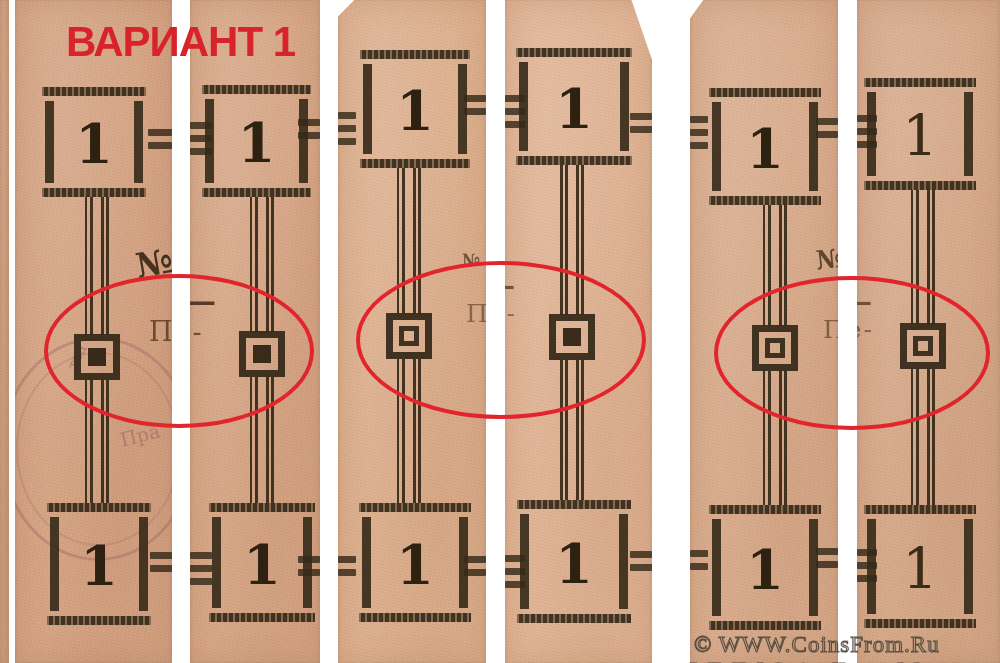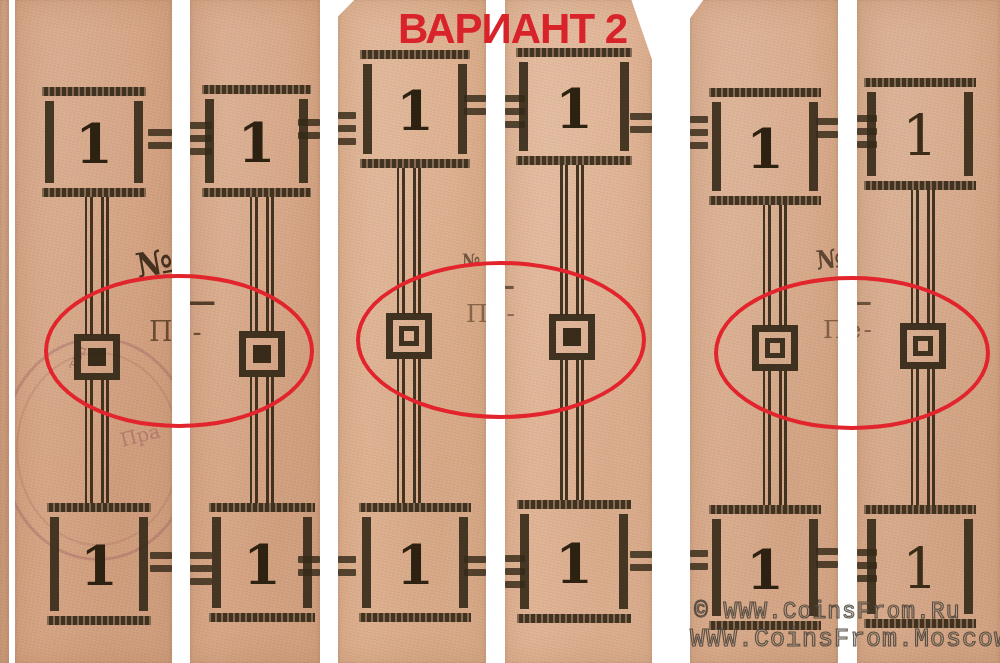--- a/index.html
+++ b/index.html
@@ -107,23 +107,23 @@
   #e1{left:44px;top:274px;width:262px;height:146px;}
   #e2{left:356px;top:261px;width:282px;height:150px;}
   #e3{left:714px;top:276px;width:268px;height:146px;}
 
   
   .vtitle{position:absolute;z-index:5;font-weight:bold;font-size:42px;letter-spacing:-1px;
           color:#d8232b;white-space:nowrap;line-height:1;}
   #t1{left:66px;top:21px;} #t2{left:398px;top:8px;} #t3{left:740px;top:15px;}
 
   
-  .wm{position:absolute;z-index:6;font-family:Liberation Mono, monospace;white-space:nowrap;line-height:1;
+  .wm{position:absolute;z-index:6;font-family:Liberation Serif, serif;white-space:nowrap;line-height:1;
       color:rgba(255,248,238,0.16);-webkit-text-stroke:1.1px rgba(72,64,54,0.85);
-      text-shadow:0 0 1px rgba(72,64,54,0.25);letter-spacing:1px;}
+      text-shadow:0 0 1px rgba(72,64,54,0.25);letter-spacing:1px;margin-top:32px;}
   #wm1{left:694px;top:601px;font-size:23px;}
   #wm2{left:690px;top:627px;font-size:25px;}
 </style>
 </head>
 <body>
 
 <div id="stage">
 
   <div class="paper" id="sliver"></div>
 
@@ -301,18 +301,18 @@
   <div class="gap" id="g1"></div>
   <div class="gap" id="g2"></div>
   <div class="gap" id="g3"></div>
   <div class="gap" id="g4"></div>
   <div class="gap" id="g5"></div>
 
   <div class="ell" id="e1"></div>
   <div class="ell" id="e2"></div>
   <div class="ell" id="e3"></div>
 
-  <div class="vtitle" id="t2">ВАРИАНТ 2</div>
+  <div class="vtitle" id="t1">ВАРИАНТ 1</div>
 
   <div class="wm" id="wm1">© WWW.CoinsFrom.Ru</div>
   <div class="wm" id="wm2">WWW.CoinsFrom.Moscow</div>
 
 </div>
 
 </body></html>

